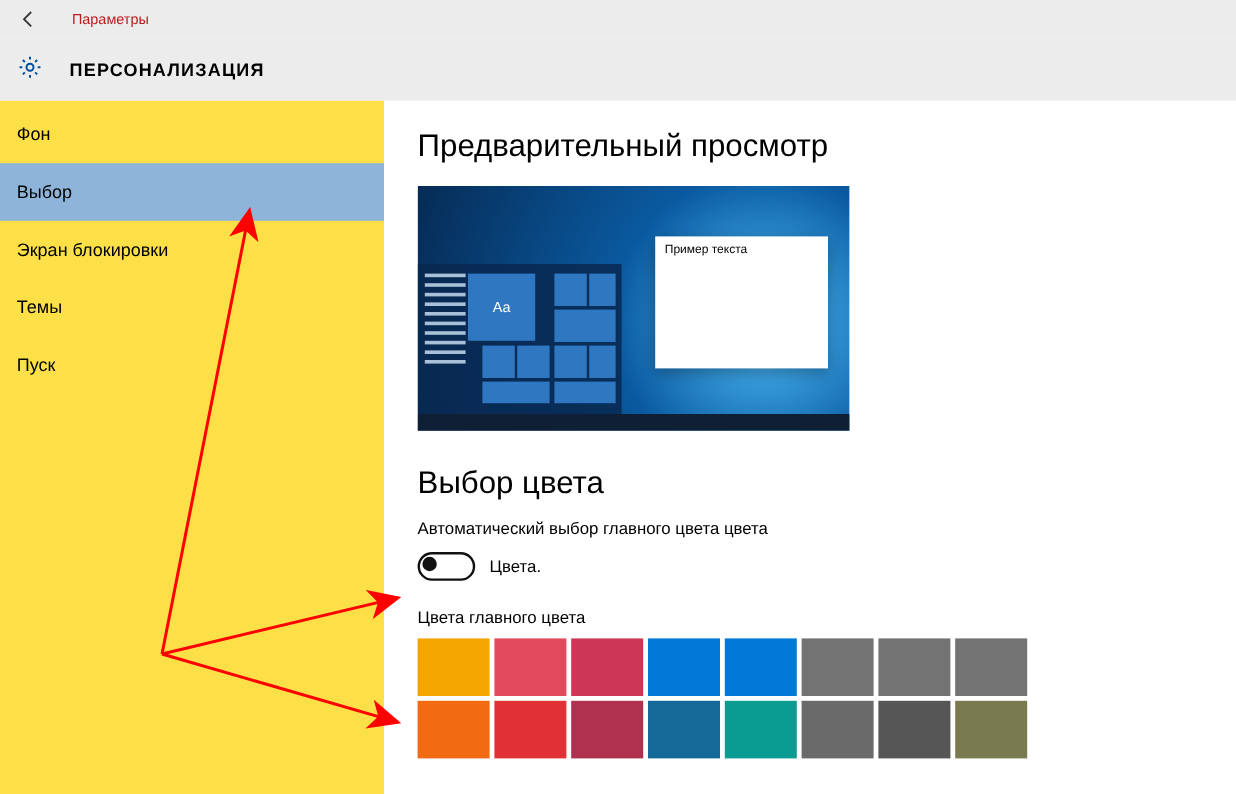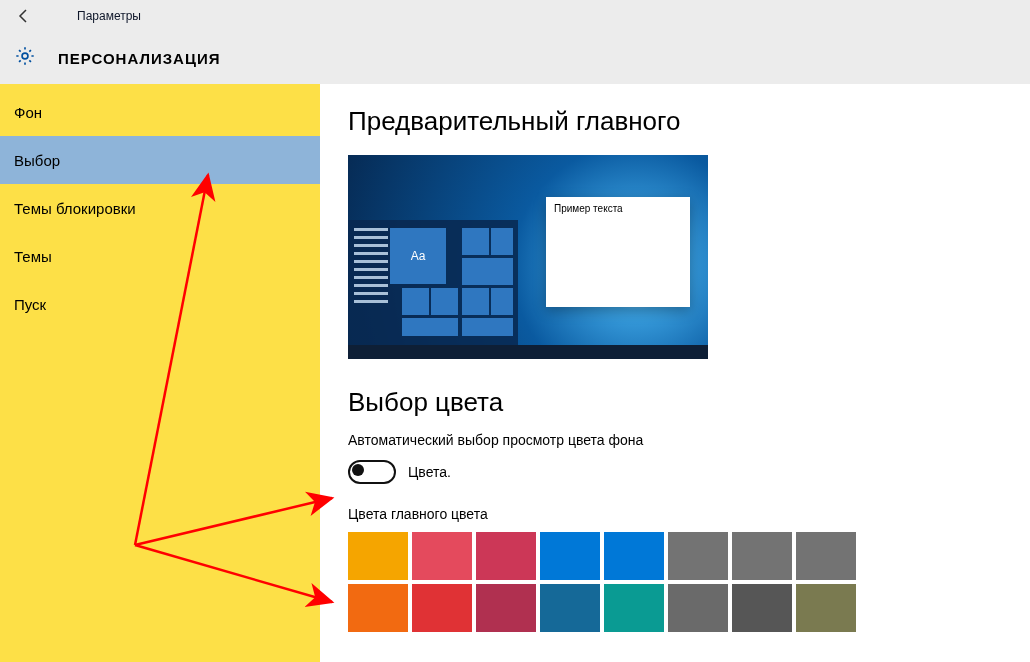--- a/index.html
+++ b/index.html
@@ -25,22 +25,22 @@
   .back-btn {
     width: 32px;
     height: 32px;
     display: flex;
     align-items: center;
     justify-content: center;
     color: #333;
     font-size: 16px;
   }
   .win-title {
-    margin-left: 37px;
-    color: #0f172a;
+    margin-left: 20px;
+    color: #b91c1c;
   }
   .header {
     height: 52px;
     background: #ececec;
     display: flex;
     align-items: center;
     padding-left: 14px;
   }
   .gear-icon {
     color: #0050a0;
@@ -235,32 +235,32 @@
 
 <div class="body">
   <div class="sidebar" id="sidebar">
       <div class="sidebar-item">
         <span>Фон</span>
       </div>
       <div class="sidebar-item selected">
         <span>Выбор</span>
       </div>
       <div class="sidebar-item">
-        <span>Темы блокировки</span>
+        <span>Экран блокировки</span>
       </div>
       <div class="sidebar-item">
         <span>Темы</span>
       </div>
       <div class="sidebar-item">
         <span>Пуск</span>
       </div>
     </div>
 
   <div class="content">
-    <h2 class="section-title">Предварительный главного</h2>
+    <h2 class="section-title">Предварительный просмотр</h2>
 
     <div class="preview-box">
       <div class="preview-bg"></div>
       <div class="preview-start">
         <div class="preview-start-list">
           <div></div>
             <div></div>
             <div></div>
             <div></div>
             <div></div>
@@ -282,21 +282,21 @@
         <div class="preview-tile-h"></div>
       </div>
       <div class="preview-window">
         <div class="preview-window-title">Пример текста</div>
       </div>
       <div class="preview-taskbar"></div>
     </div>
 
     <h2 class="section-title2">Выбор цвета</h2>
 
-    <div class="setting-label">Автоматический выбор просмотр цвета фона</div>
+    <div class="setting-label">Автоматический выбор главного цвета цвета</div>
     <div class="toggle-row">
       <div class="toggle">
         <div class="toggle-knob"></div>
       </div>
       <span class="toggle-label">Цвета.</span>
     </div>
 
     <div class="sub-label">Цвета главного цвета</div>
     <div class="swatch-grid" id="swatches">
         <div class="swatch-row">

